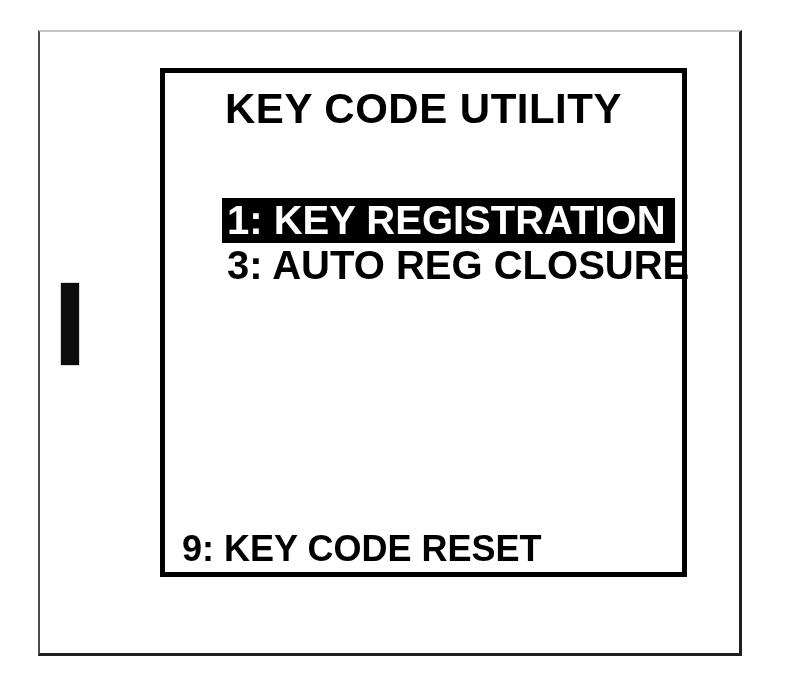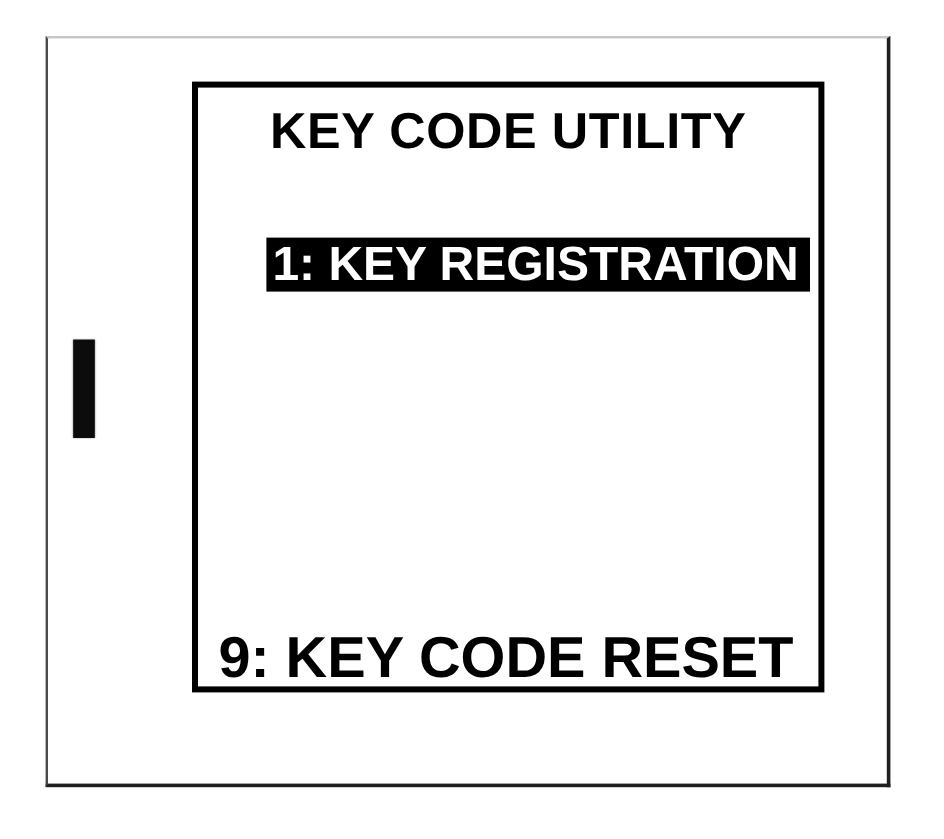--- a/index.html
+++ b/index.html
@@ -81,21 +81,21 @@
     background: #000000;
     color: #ffffff;
     padding: 0 9px 0 5px;
     margin-left: -5px;
   }
 
   .footer-item {
     position: absolute;
     left: 17px;
     bottom: 1px;
-    font-size: 48px;
+    font-size: 36px;
     line-height: 45px;
     white-space: nowrap;
   }
 
   
   .cursor-mark {
     position: absolute;
     left: 61px;
     top: 283px;
     width: 18px;
@@ -115,20 +115,23 @@
 
   <div class="screen-title">KEY CODE UTILITY</div>
 
   <div class="menu">
 
     <div class="menu-row">
       <span class="label hl">1: KEY REGISTRATION</span>
     </div>
 
 
+    <div class="menu-row">
+      <span class="label">3: AUTO REG CLOSURE</span>
+    </div>
 
   </div>
 
   <div class="footer-item">
     <span class="label">9: KEY CODE RESET</span>
   </div>
 
 </div>
 
 </body></html>

